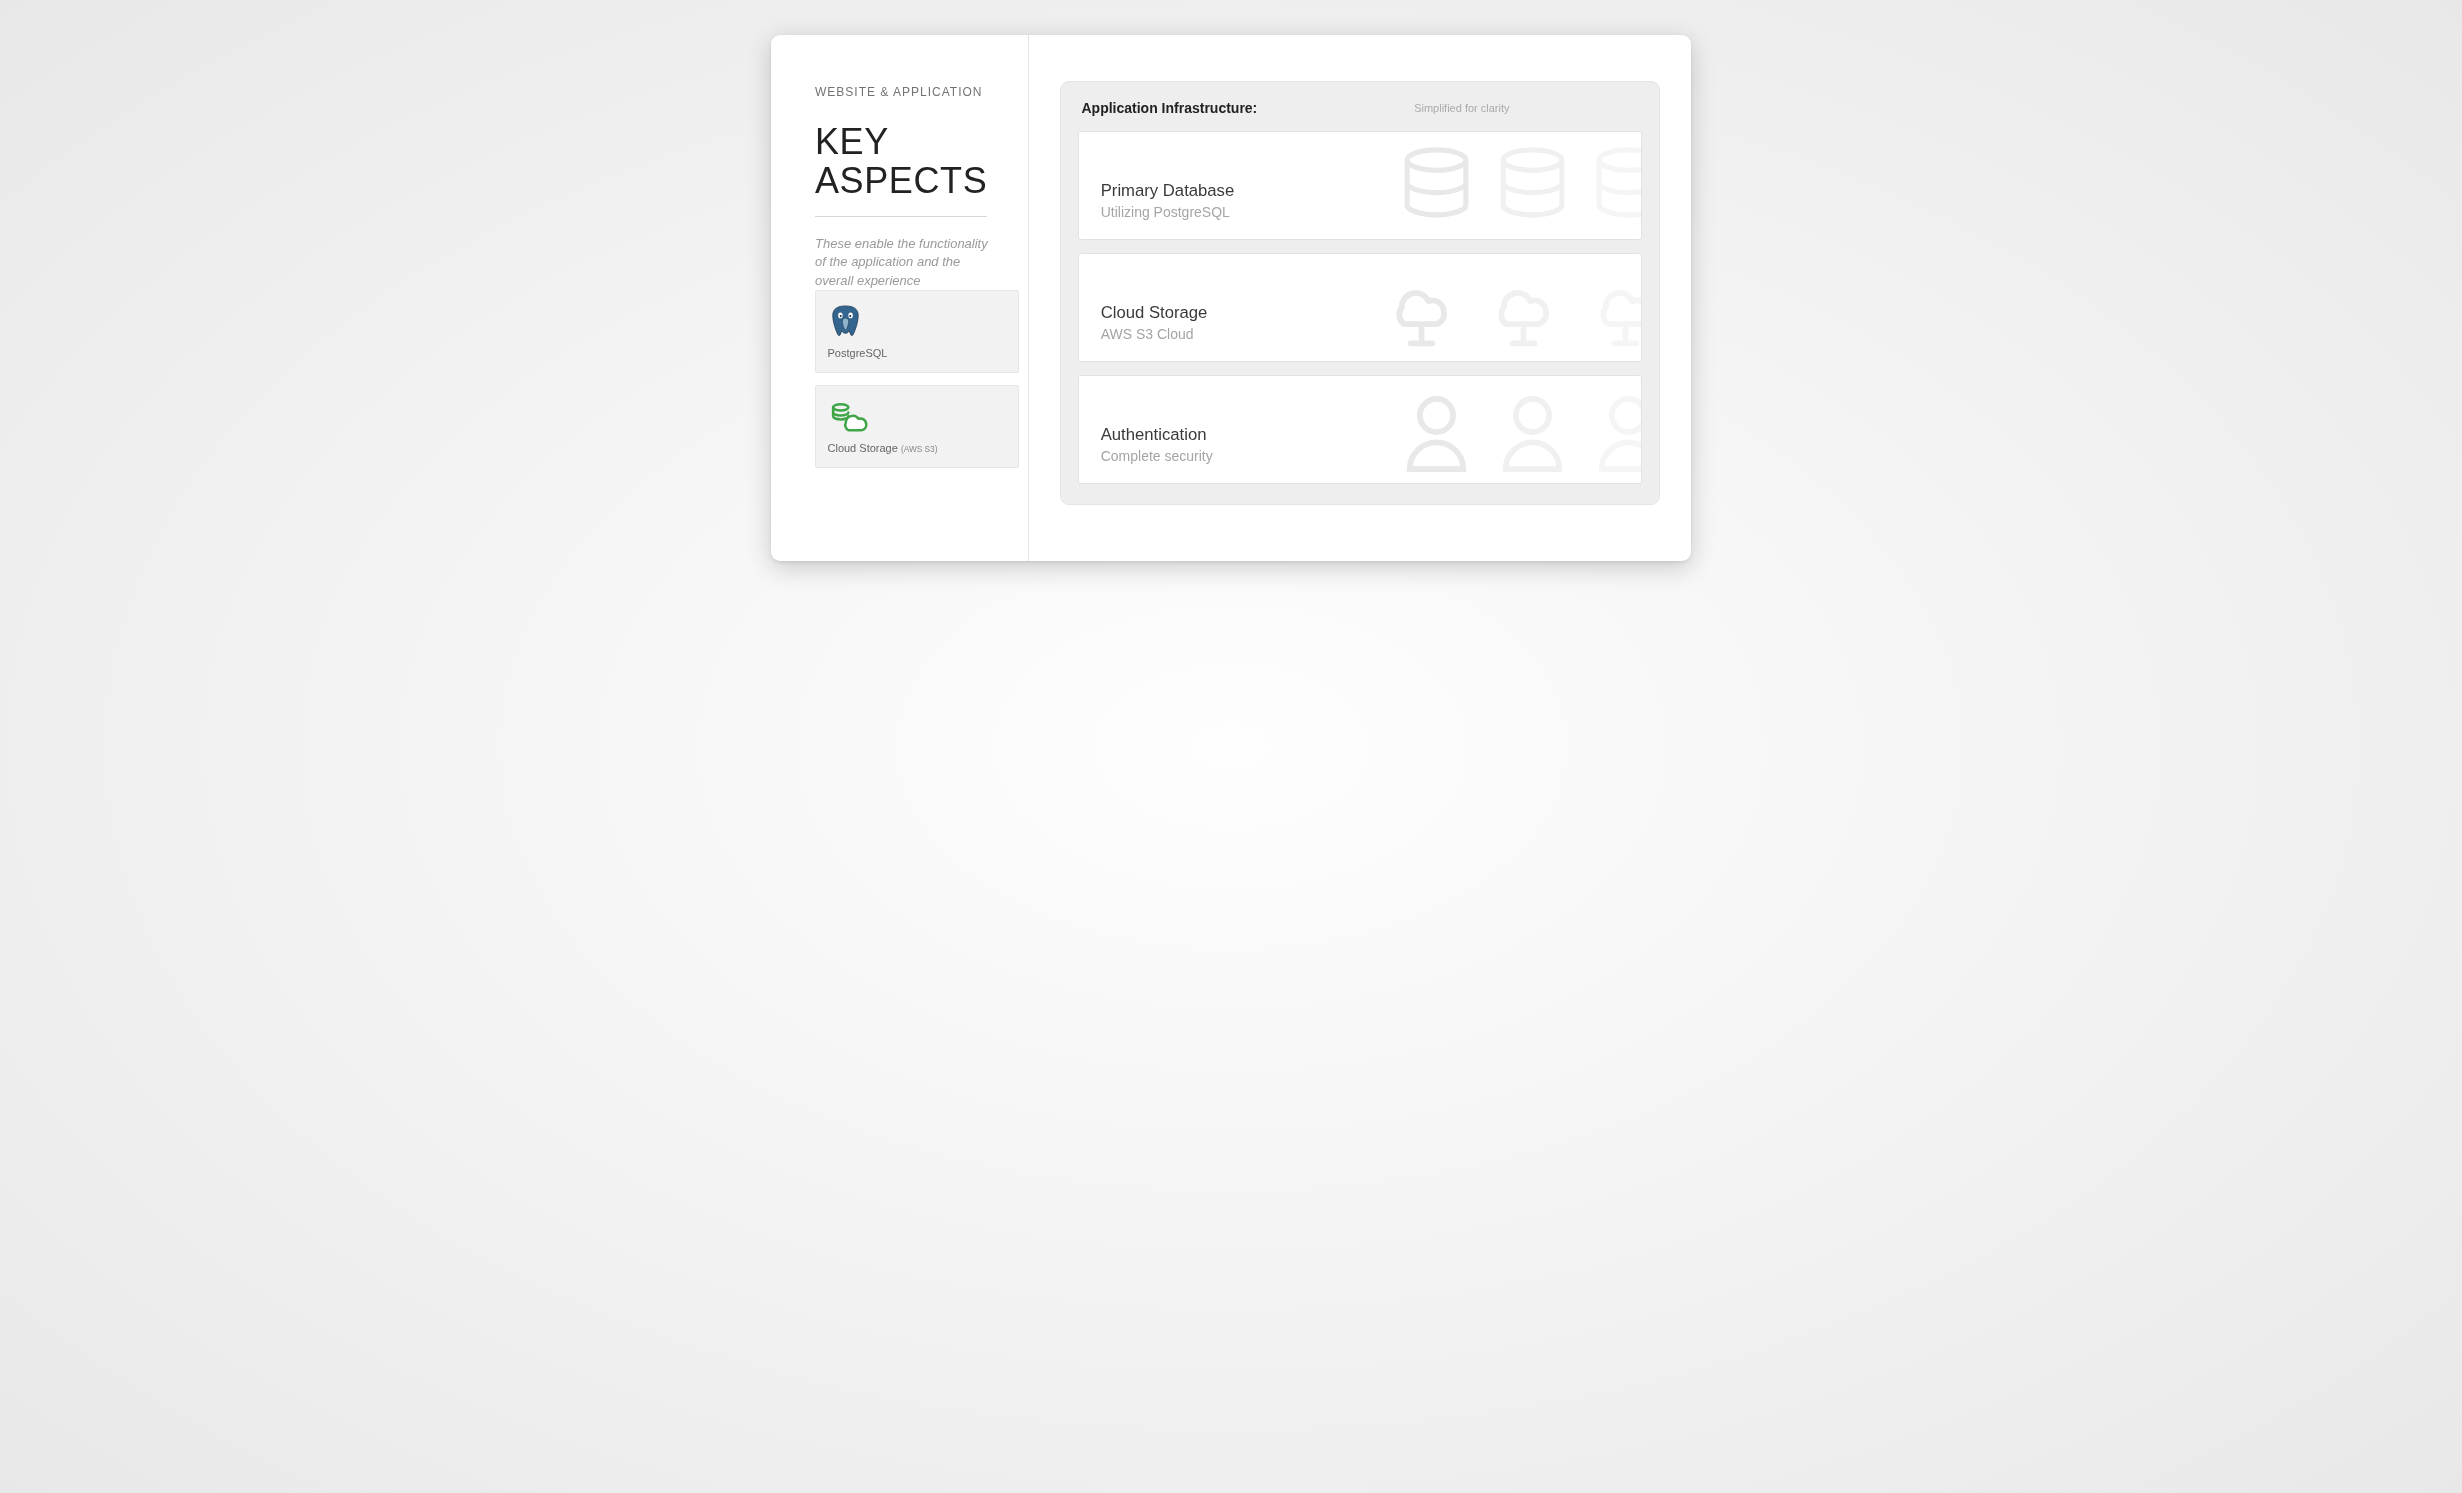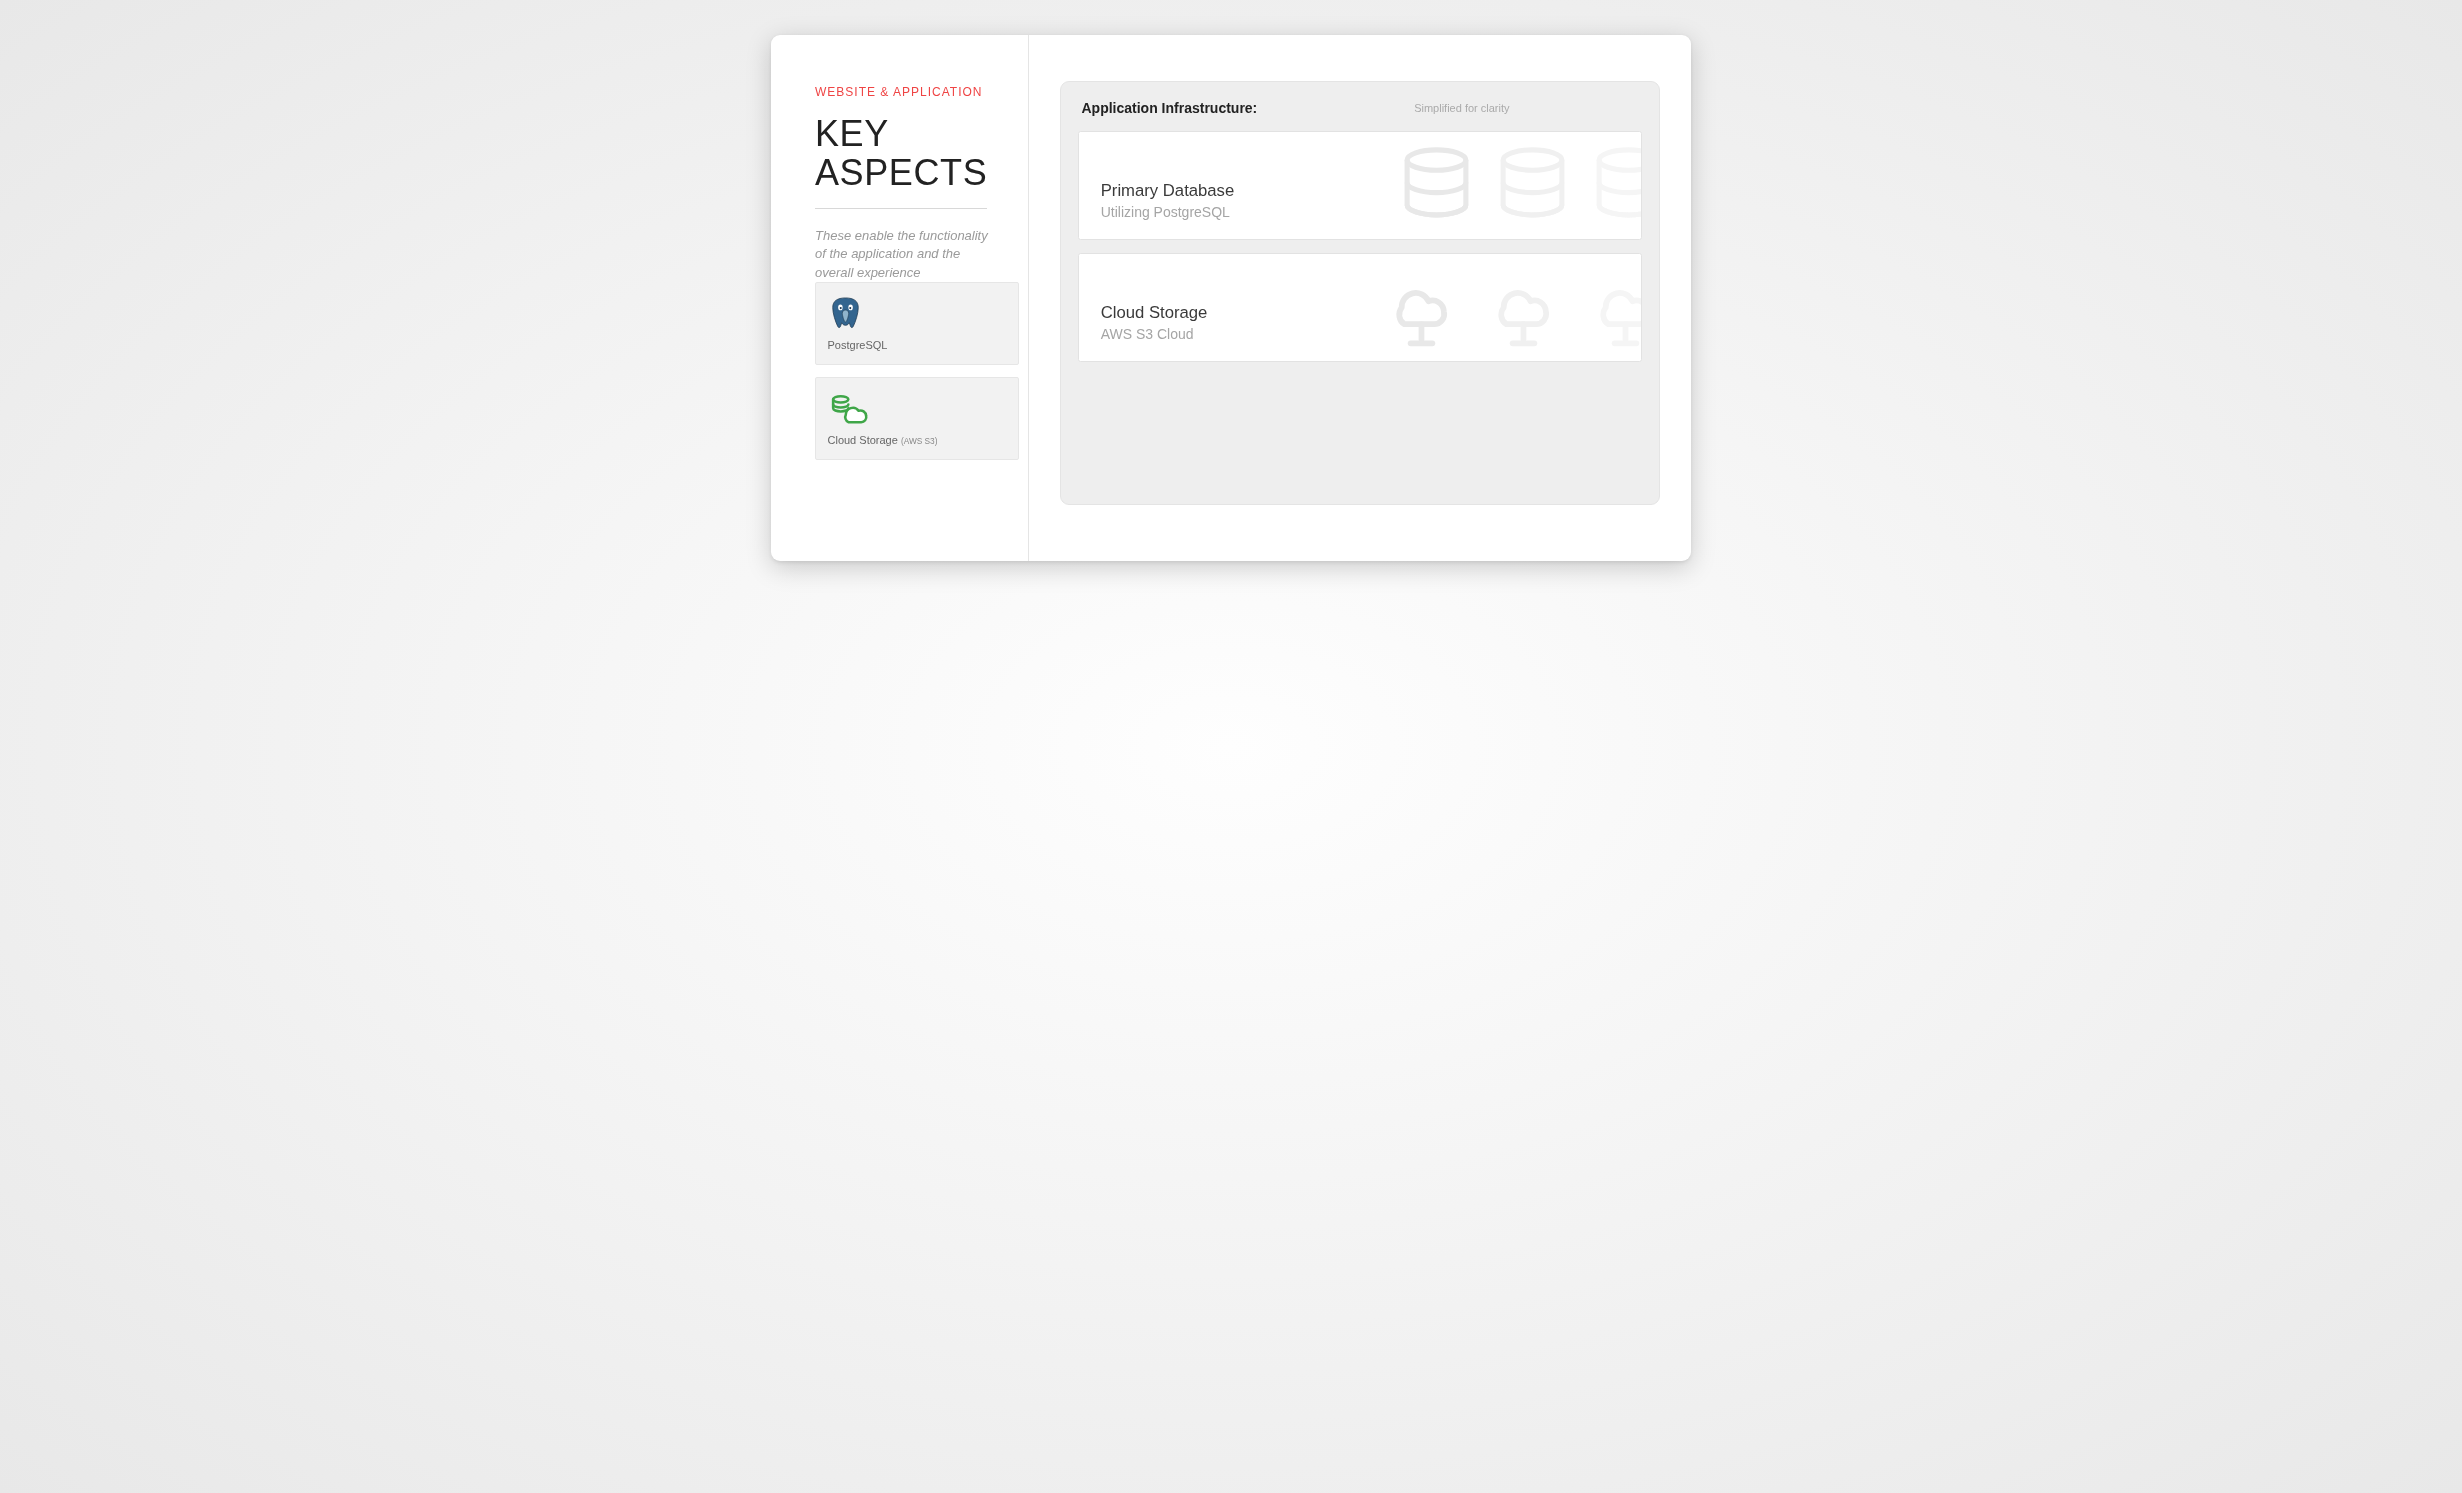--- a/index.html
+++ b/index.html
@@ -29,22 +29,22 @@
     position: relative;
   }
   .left {
     width: 258px;
     border-right: 0.6px solid #e5e5e5;
     padding: 50px 24px 26px 44px;
   }
   .eyebrow {
     font-size: 12px;
     letter-spacing: 1px;
-    color: #ef4444;
-    margin-bottom: 16px;
+    color: #737373;
+    margin-bottom: 24px;
   }
   .headline {
     font-size: 36px;
     line-height: 1.08;
     font-weight: 500;
     color: #222;
     letter-spacing: 0.6px;
     margin-bottom: 15.4px;
   }
   .rule {
@@ -242,19 +242,45 @@
             <svg width="83" height="83" viewBox="0 0 130 130">
                 <g fill="none" stroke="#f5f5f5" stroke-width="9" stroke-linecap="round" stroke-linejoin="round">
                   <path d="M34 62 a22 22 0 0 1 42 -10 a18 18 0 0 1 24 16 a16 16 0 0 1 -16 20 H38 a18 18 0 0 1 -4 -26 Z"></path>
                   <line x1="65" y1="88" x2="65" y2="112"></line>
                   <line x1="48" y1="118" x2="82" y2="118"></line>
                 </g>
               </svg>
           </div>
         </div>
 
+        <div class="row">
+          <div class="txt">
+            <div class="t1">Authentication</div>
+            <div class="t2">Complete security</div>
+          </div>
+          <div class="ghosts">
+            <svg width="77" height="83" viewBox="0 0 120 130">
+                <g fill="none" stroke="#e8e8e8" stroke-width="9">
+                  <circle cx="60" cy="40" r="26"></circle>
+                  <path d="M18 124 a42 42 0 0 1 84 0 Z"></path>
+                </g>
+              </svg>
+            <svg width="77" height="83" viewBox="0 0 120 130">
+                <g fill="none" stroke="#f0f0f0" stroke-width="9">
+                  <circle cx="60" cy="40" r="26"></circle>
+                  <path d="M18 124 a42 42 0 0 1 84 0 Z"></path>
+                </g>
+              </svg>
+            <svg width="77" height="83" viewBox="0 0 120 130">
+                <g fill="none" stroke="#f5f5f5" stroke-width="9">
+                  <circle cx="60" cy="40" r="26"></circle>
+                  <path d="M18 124 a42 42 0 0 1 84 0 Z"></path>
+                </g>
+              </svg>
+          </div>
+        </div>
 
       </div>
     </div>
 
   </div>
 </div>
 
 
 </body></html>

